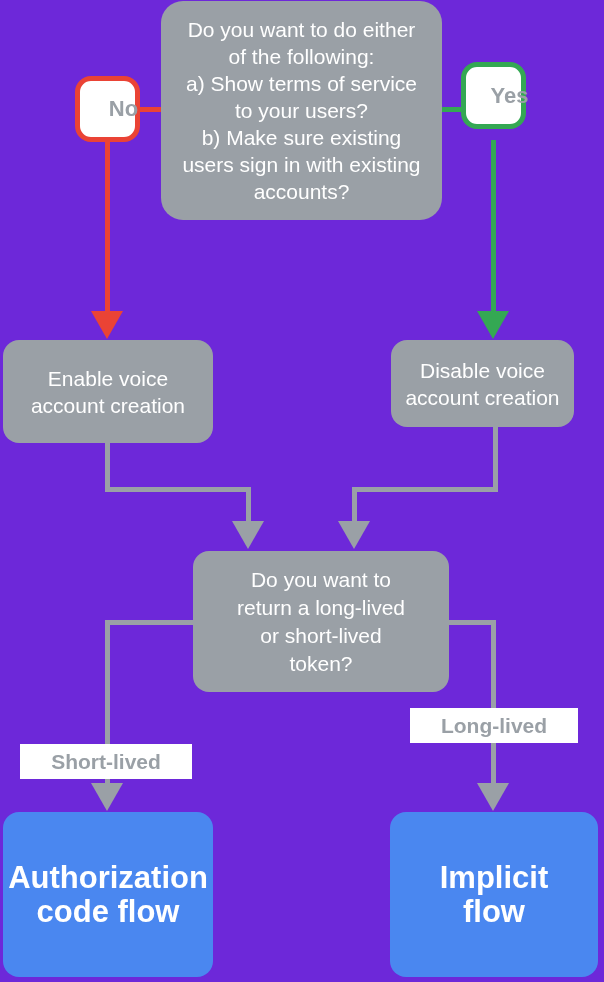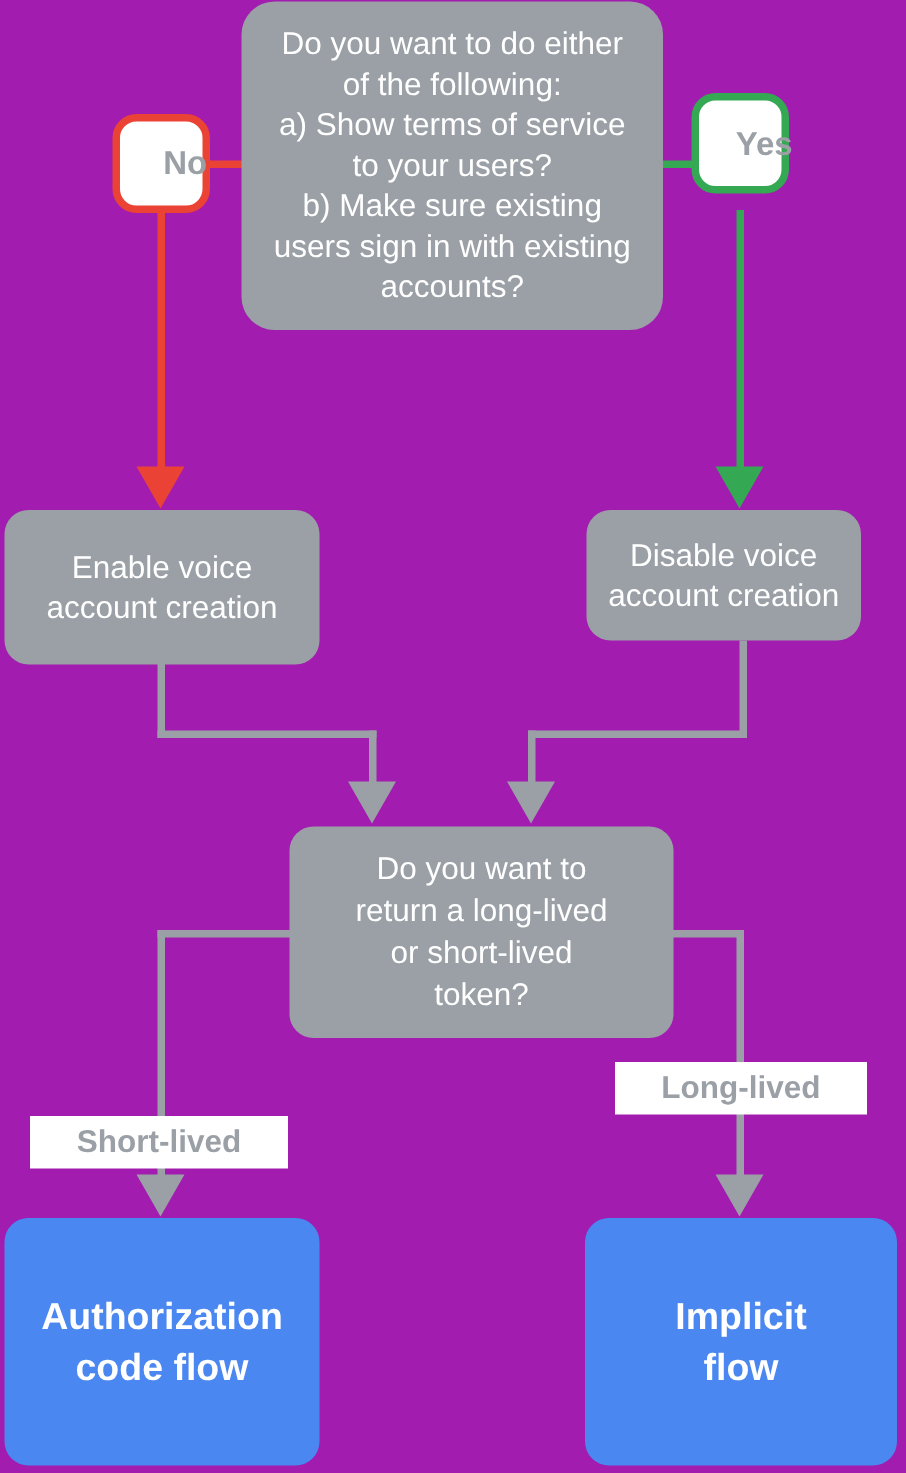--- a/index.html
+++ b/index.html
@@ -1,20 +1,20 @@
 <!DOCTYPE html>
 <html style="--gray: #9AA0A6; --red: #EA4335; --green: #34A853; --blue: #4A87F0; --node_text: #FFFFFF; --label_text: #9AA0A6; --background: #FFFFFF;"><head>
 <meta charset="utf-8">
 <style>
   html, body { margin: 0; padding: 0; background: #ffffff; }
   .canvas {
     position: relative;
     width: 604px;
     height: 982px;
-    background: #a21caf;
+    background: #6d28d9;
     font-family: "Liberation Sans", sans-serif;
     overflow: hidden;
   }
   .node {
     position: absolute;
     box-sizing: border-box;
     display: flex;
     align-items: center;
     justify-content: center;
     text-align: center;
@@ -25,21 +25,21 @@
     background: var(--gray, #9AA0A6);
     color: #ffffff;
     border-radius: 18px;
     font-size: 21px;
     line-height: 27px;
   }
   .blue-node {
     background: var(--blue, #4A87F0);
     color: #ffffff;
     border-radius: 16px;
-    font-size: 25px;
+    font-size: 31px;
     line-height: 34px;
     font-weight: bold;
   }
   .badge {
     background: #ffffff;
     border-radius: 16px;
     color: var(--gray, #9AA0A6);
     font-size: 22px;
     font-weight: 600;
     padding-left: 32px;

